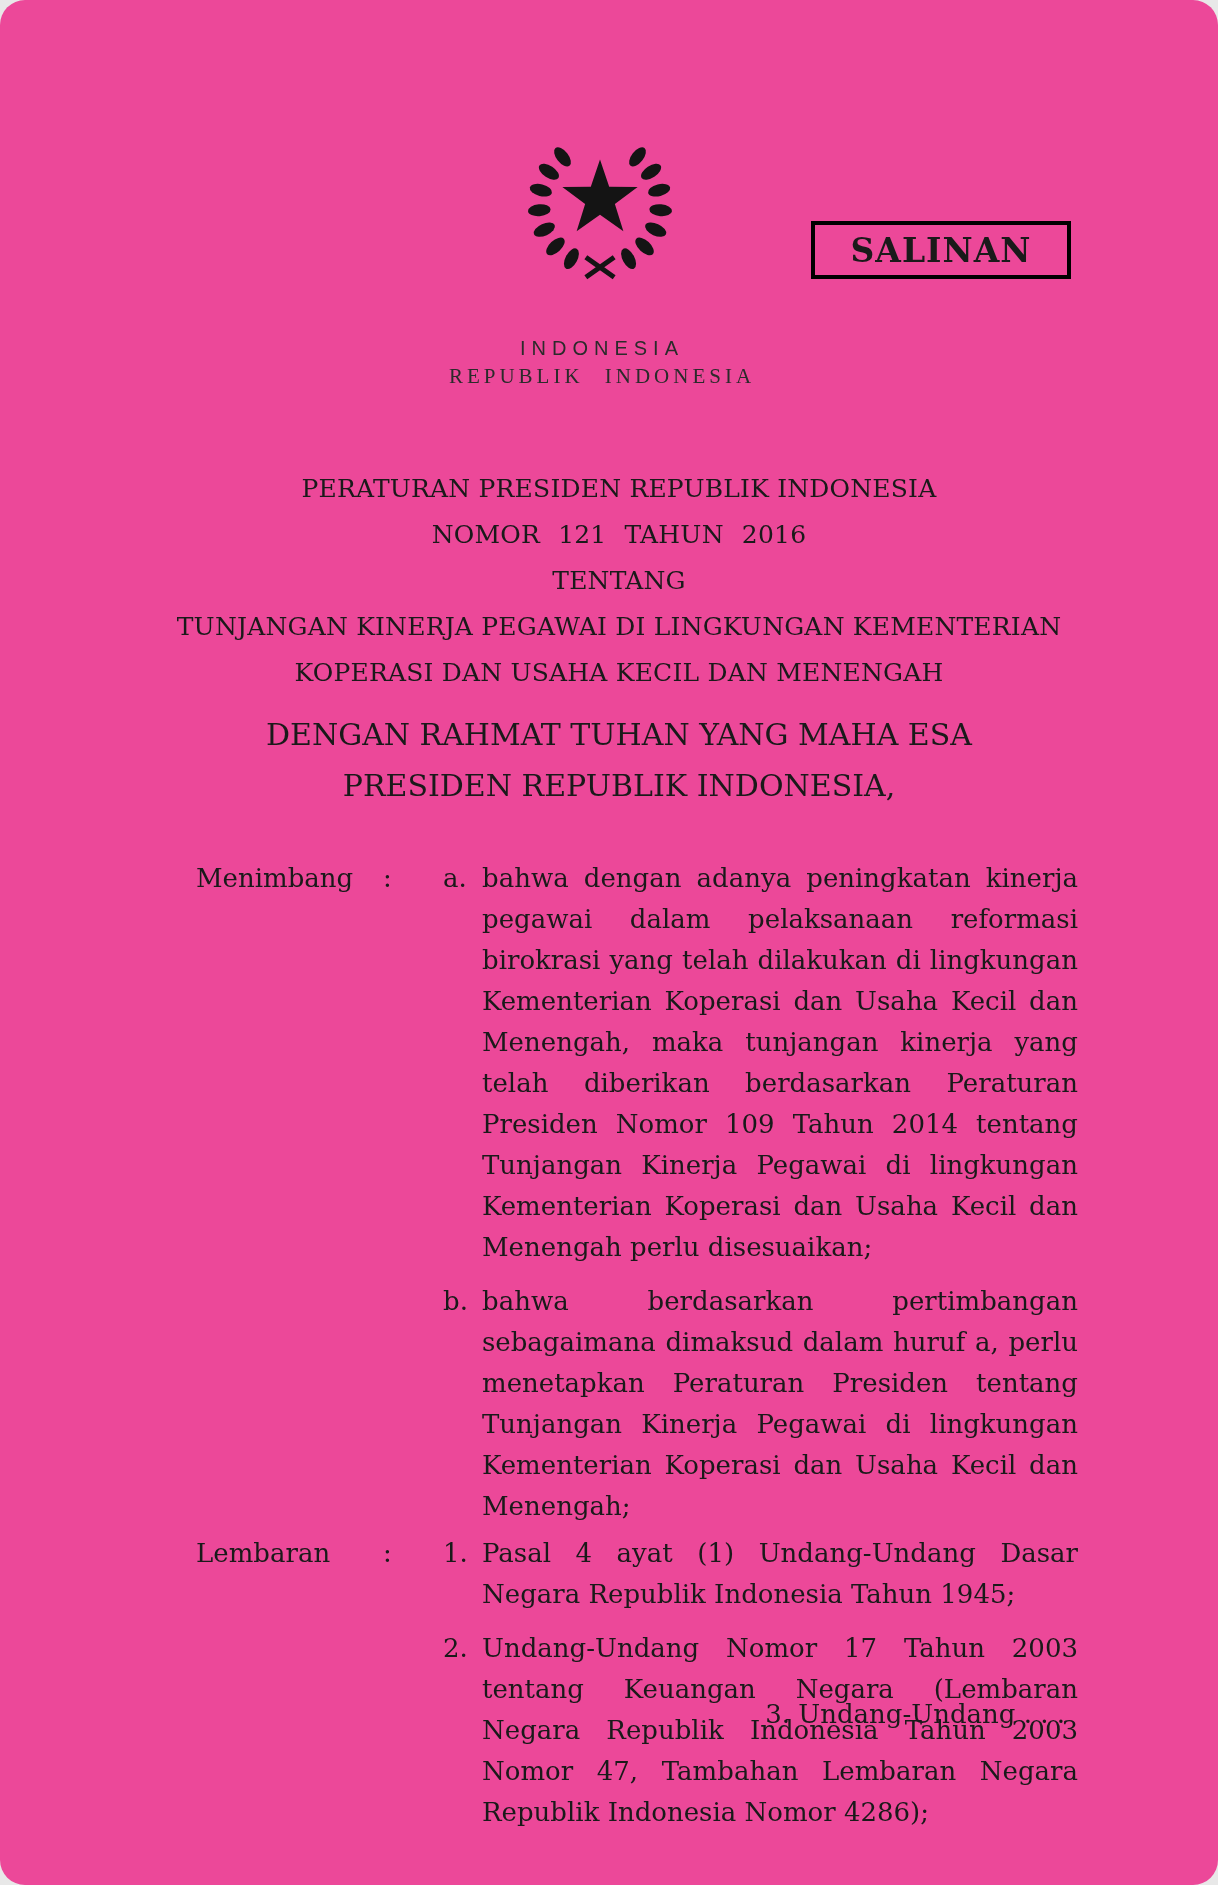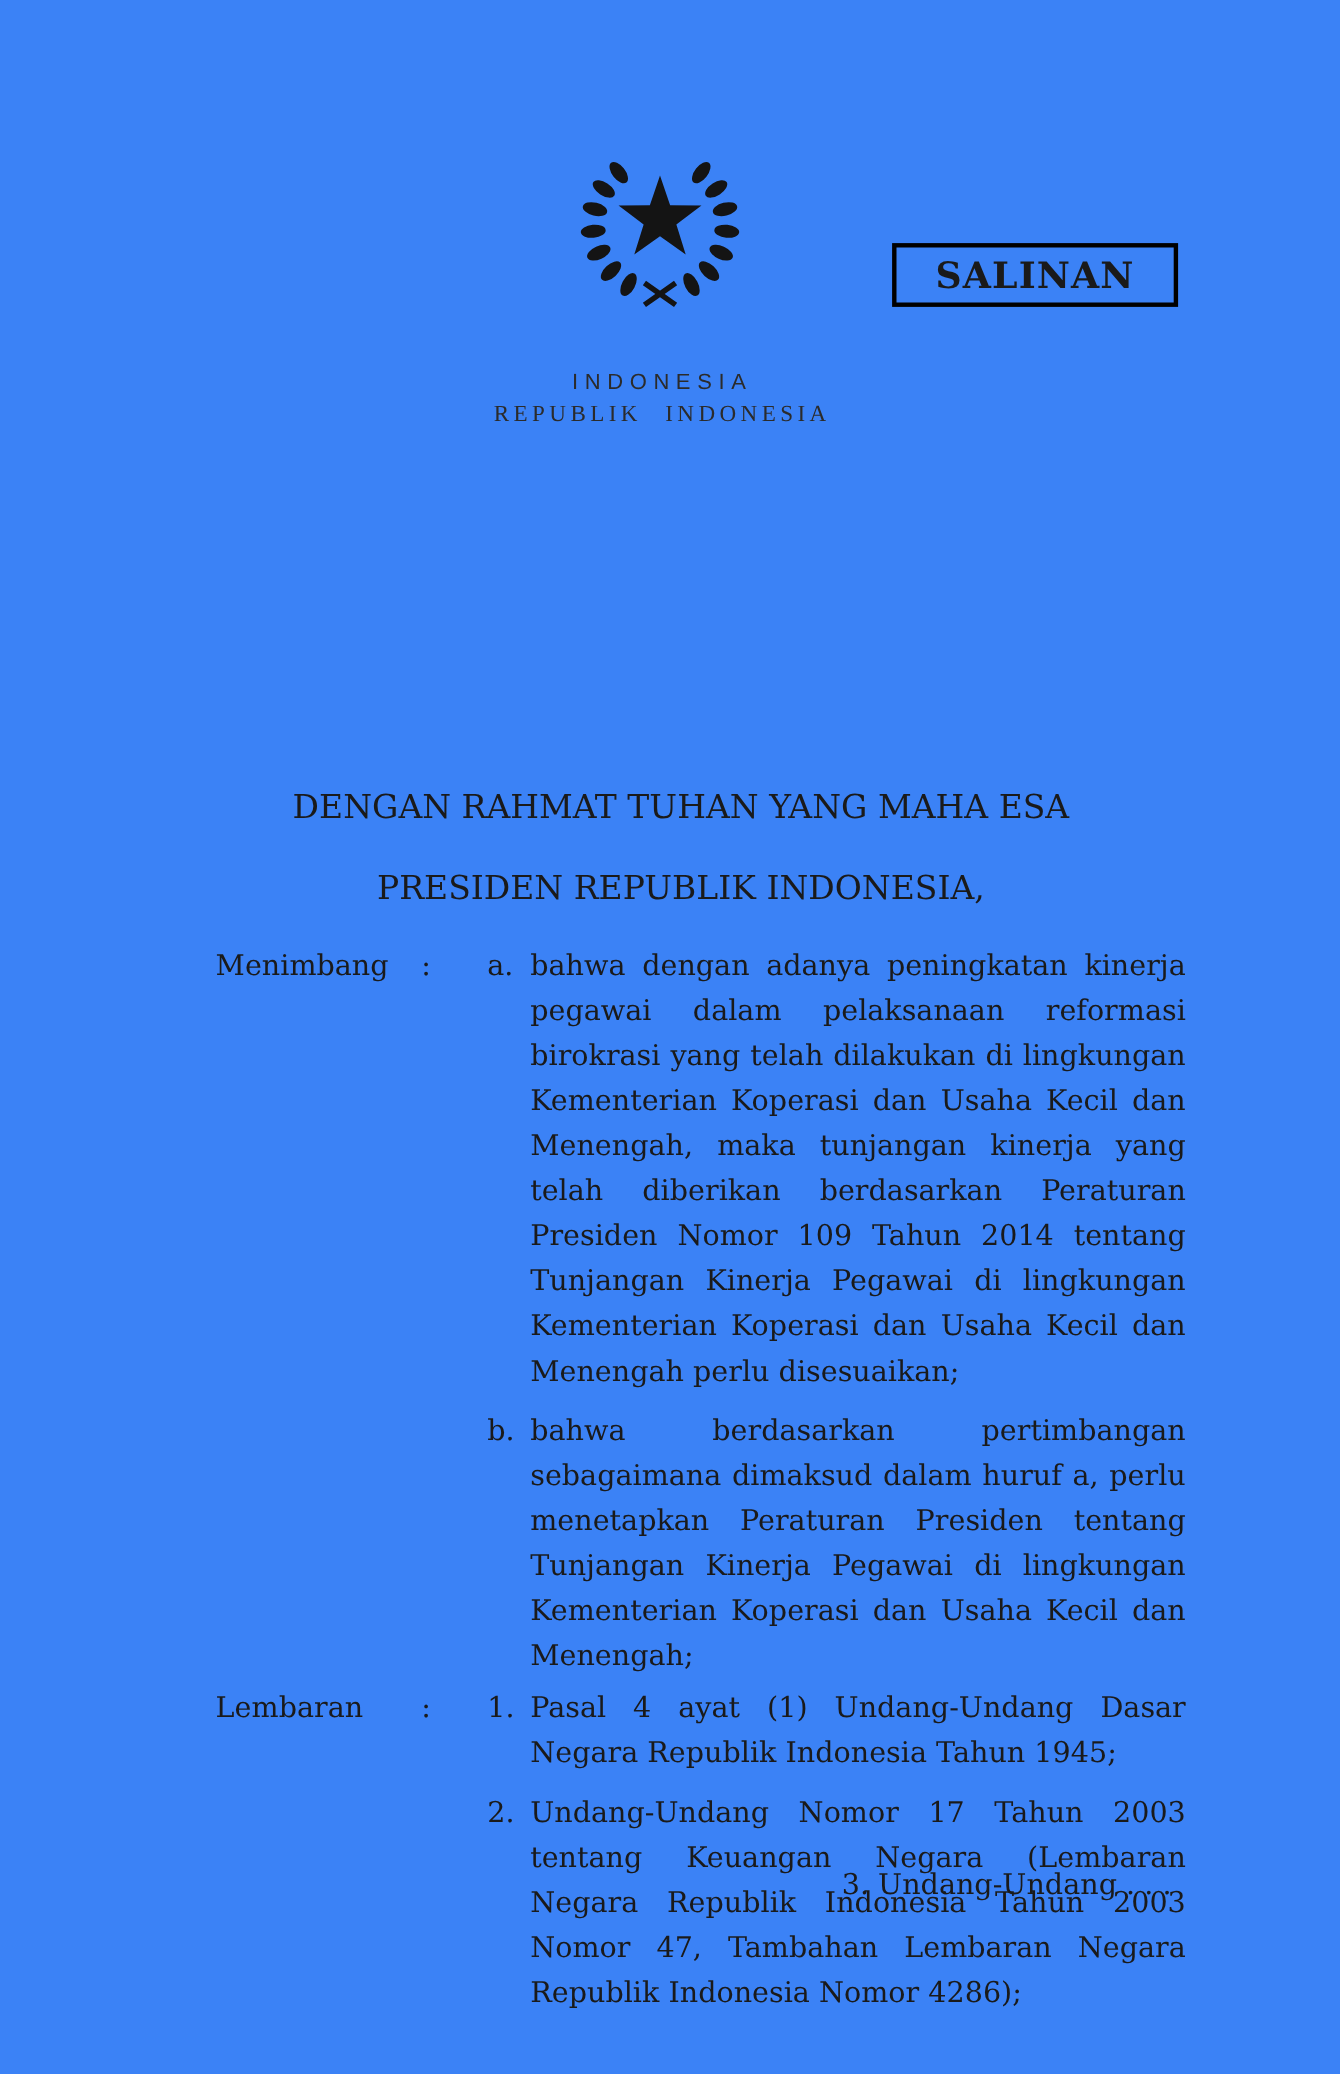--- a/index.html
+++ b/index.html
@@ -1,24 +1,25 @@
 <!DOCTYPE html>
 <html><head>
 <meta charset="utf-8">
 <style>
   html, body { margin: 0; padding: 0; background: #e8e8e8; }
   .page {
     position: relative;
     width: 1218px;
     height: 1885px;
     margin: 0 auto;
-    background: #3b82f6;
+    background: #ec4899;
     color: #1a1a1a;
     font-family: "DejaVu Serif", serif;
     overflow: hidden;
+    border-radius: 25px;
   }
 
   
   .emblem {
     position: absolute;
     left: 515px;
     top: 122px;
     width: 170px;
     height: 180px;
   }
@@ -77,21 +78,21 @@
 
   .preamble {
     position: absolute;
     top: 712px;
     left: 150px;
     width: 938px;
     text-align: center;
     font-size: 30px;
     line-height: 46px;
   }
-  .preamble-authority { margin-top: 27px; }
+  .preamble-authority { margin-top: 5px; }
 
   
   .sections {
     position: absolute;
     top: 858px;
     left: 160px;
     width: 918px;
     font-size: 26px;
     line-height: 41px;
   }
@@ -159,20 +160,27 @@
 
   <div class="salinan-box">
     <span>SALINAN</span>
   </div>
 
   <div class="agency">
     <div class="agency-line1">INDONESIA</div>
     <div class="agency-line2">REPUBLIK INDONESIA</div>
   </div>
 
+  <div class="title-block">
+    <div>PERATURAN PRESIDEN REPUBLIK INDONESIA</div>
+    <div class="title-nomor">NOMOR 121 TAHUN 2016</div>
+    <div>TENTANG</div>
+    <div>TUNJANGAN KINERJA PEGAWAI DI LINGKUNGAN KEMENTERIAN</div>
+    <div>KOPERASI DAN USAHA KECIL DAN MENENGAH</div>
+  </div>
 
   <div class="preamble">
     <div class="preamble-invocation">DENGAN RAHMAT TUHAN YANG MAHA ESA</div>
     <div class="preamble-authority">PRESIDEN REPUBLIK INDONESIA,</div>
   </div>
 
   <div class="sections">
 
     <section class="clause">
       <div class="clause-label">Menimbang</div>

